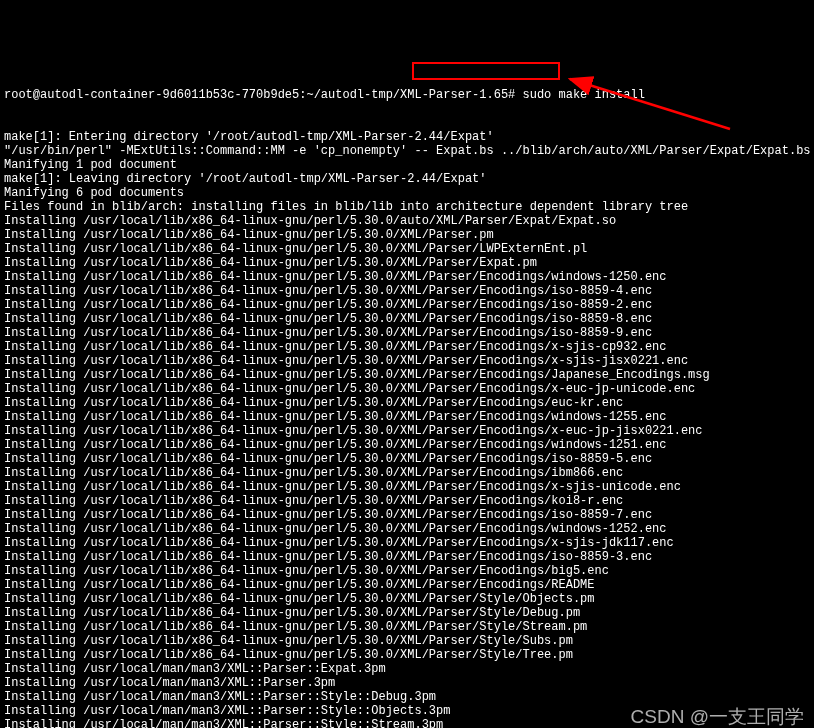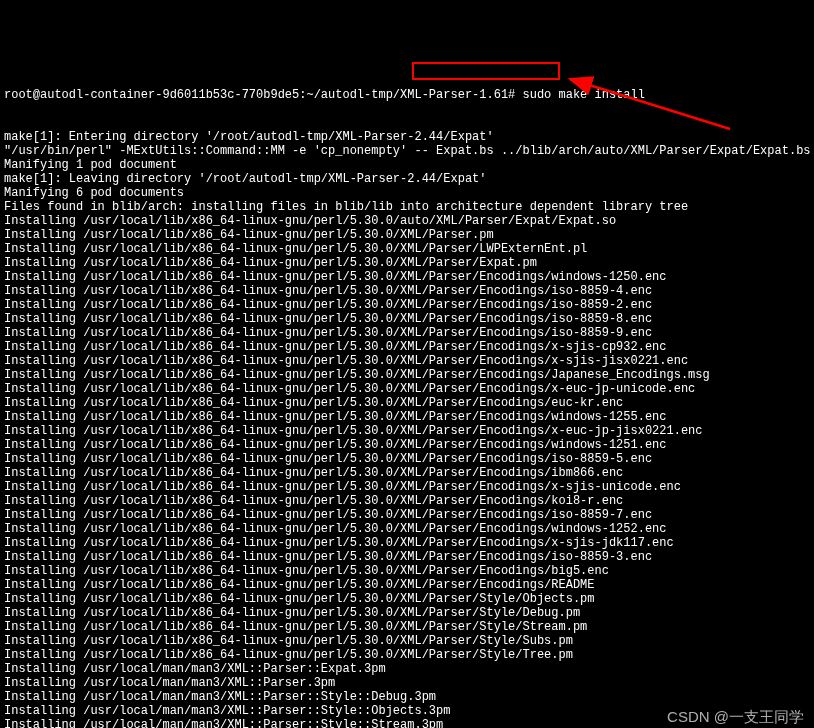--- a/index.html
+++ b/index.html
@@ -41,32 +41,32 @@
       left: 556px;
       width: 180px;
       height: 60px;
       pointer-events: none;
     }
     .watermark {
       position: absolute;
       bottom: 4px;
       right: 10px;
       color: #ccc;
-      font-size: 15px;
+      font-size: 19px;
       font-family: sans-serif;
       opacity: 0.85;
     }
   </style>
 </head>
 <body>
 
 
 
 <div class="terminal">
-  <div class="line"><span>root@autodl-container-9d6011b53c-770b9de5:~/autodl-tmp/XML-Parser-1.61# </span><span>sudo make install</span></div>
+  <div class="line"><span>root@autodl-container-9d6011b53c-770b9de5:~/autodl-tmp/XML-Parser-1.65# </span><span>sudo make install</span></div>
   <div id="output-lines"><div class="line">make[1]: Entering directory '/root/autodl-tmp/XML-Parser-2.44/Expat'</div><div class="line">"/usr/bin/perl" -MExtUtils::Command::MM -e 'cp_nonempty' -- Expat.bs ../blib/arch/auto/XML/Parser/Expat/Expat.bs 64</div><div class="line">Manifying 1 pod document</div><div class="line">make[1]: Leaving directory '/root/autodl-tmp/XML-Parser-2.44/Expat'</div><div class="line">Manifying 6 pod documents</div><div class="line">Files found in blib/arch: installing files in blib/lib into architecture dependent library tree</div><div class="line">Installing /usr/local/lib/x86_64-linux-gnu/perl/5.30.0/auto/XML/Parser/Expat/Expat.so</div><div class="line">Installing /usr/local/lib/x86_64-linux-gnu/perl/5.30.0/XML/Parser.pm</div><div class="line">Installing /usr/local/lib/x86_64-linux-gnu/perl/5.30.0/XML/Parser/LWPExternEnt.pl</div><div class="line">Installing /usr/local/lib/x86_64-linux-gnu/perl/5.30.0/XML/Parser/Expat.pm</div><div class="line">Installing /usr/local/lib/x86_64-linux-gnu/perl/5.30.0/XML/Parser/Encodings/windows-1250.enc</div><div class="line">Installing /usr/local/lib/x86_64-linux-gnu/perl/5.30.0/XML/Parser/Encodings/iso-8859-4.enc</div><div class="line">Installing /usr/local/lib/x86_64-linux-gnu/perl/5.30.0/XML/Parser/Encodings/iso-8859-2.enc</div><div class="line">Installing /usr/local/lib/x86_64-linux-gnu/perl/5.30.0/XML/Parser/Encodings/iso-8859-8.enc</div><div class="line">Installing /usr/local/lib/x86_64-linux-gnu/perl/5.30.0/XML/Parser/Encodings/iso-8859-9.enc</div><div class="line">Installing /usr/local/lib/x86_64-linux-gnu/perl/5.30.0/XML/Parser/Encodings/x-sjis-cp932.enc</div><div class="line">Installing /usr/local/lib/x86_64-linux-gnu/perl/5.30.0/XML/Parser/Encodings/x-sjis-jisx0221.enc</div><div class="line">Installing /usr/local/lib/x86_64-linux-gnu/perl/5.30.0/XML/Parser/Encodings/Japanese_Encodings.msg</div><div class="line">Installing /usr/local/lib/x86_64-linux-gnu/perl/5.30.0/XML/Parser/Encodings/x-euc-jp-unicode.enc</div><div class="line">Installing /usr/local/lib/x86_64-linux-gnu/perl/5.30.0/XML/Parser/Encodings/euc-kr.enc</div><div class="line">Installing /usr/local/lib/x86_64-linux-gnu/perl/5.30.0/XML/Parser/Encodings/windows-1255.enc</div><div class="line">Installing /usr/local/lib/x86_64-linux-gnu/perl/5.30.0/XML/Parser/Encodings/x-euc-jp-jisx0221.enc</div><div class="line">Installing /usr/local/lib/x86_64-linux-gnu/perl/5.30.0/XML/Parser/Encodings/windows-1251.enc</div><div class="line">Installing /usr/local/lib/x86_64-linux-gnu/perl/5.30.0/XML/Parser/Encodings/iso-8859-5.enc</div><div class="line">Installing /usr/local/lib/x86_64-linux-gnu/perl/5.30.0/XML/Parser/Encodings/ibm866.enc</div><div class="line">Installing /usr/local/lib/x86_64-linux-gnu/perl/5.30.0/XML/Parser/Encodings/x-sjis-unicode.enc</div><div class="line">Installing /usr/local/lib/x86_64-linux-gnu/perl/5.30.0/XML/Parser/Encodings/koi8-r.enc</div><div class="line">Installing /usr/local/lib/x86_64-linux-gnu/perl/5.30.0/XML/Parser/Encodings/iso-8859-7.enc</div><div class="line">Installing /usr/local/lib/x86_64-linux-gnu/perl/5.30.0/XML/Parser/Encodings/windows-1252.enc</div><div class="line">Installing /usr/local/lib/x86_64-linux-gnu/perl/5.30.0/XML/Parser/Encodings/x-sjis-jdk117.enc</div><div class="line">Installing /usr/local/lib/x86_64-linux-gnu/perl/5.30.0/XML/Parser/Encodings/iso-8859-3.enc</div><div class="line">Installing /usr/local/lib/x86_64-linux-gnu/perl/5.30.0/XML/Parser/Encodings/big5.enc</div><div class="line">Installing /usr/local/lib/x86_64-linux-gnu/perl/5.30.0/XML/Parser/Encodings/README</div><div class="line">Installing /usr/local/lib/x86_64-linux-gnu/perl/5.30.0/XML/Parser/Style/Objects.pm</div><div class="line">Installing /usr/local/lib/x86_64-linux-gnu/perl/5.30.0/XML/Parser/Style/Debug.pm</div><div class="line">Installing /usr/local/lib/x86_64-linux-gnu/perl/5.30.0/XML/Parser/Style/Stream.pm</div><div class="line">Installing /usr/local/lib/x86_64-linux-gnu/perl/5.30.0/XML/Parser/Style/Subs.pm</div><div class="line">Installing /usr/local/lib/x86_64-linux-gnu/perl/5.30.0/XML/Parser/Style/Tree.pm</div><div class="line">Installing /usr/local/man/man3/XML::Parser::Expat.3pm</div><div class="line">Installing /usr/local/man/man3/XML::Parser.3pm</div><div class="line">Installing /usr/local/man/man3/XML::Parser::Style::Debug.3pm</div><div class="line">Installing /usr/local/man/man3/XML::Parser::Style::Objects.3pm</div><div class="line">Installing /usr/local/man/man3/XML::Parser::Style::Stream.3pm</div></div>
   
   <div class="highlight-box"></div>
   <svg class="arrow" viewBox="0 0 180 60">
     <defs>
       <marker id="arrowhead" markerWidth="10" markerHeight="8" refX="9" refY="4" orient="auto">
         <polygon points="0 0, 10 4, 0 8" fill="#ff0000"></polygon>
       </marker>
     </defs>
     <line x1="170" y1="55" x2="10" y2="5" stroke="#ff0000" stroke-width="2.5" marker-end="url(#arrowhead)"></line>

